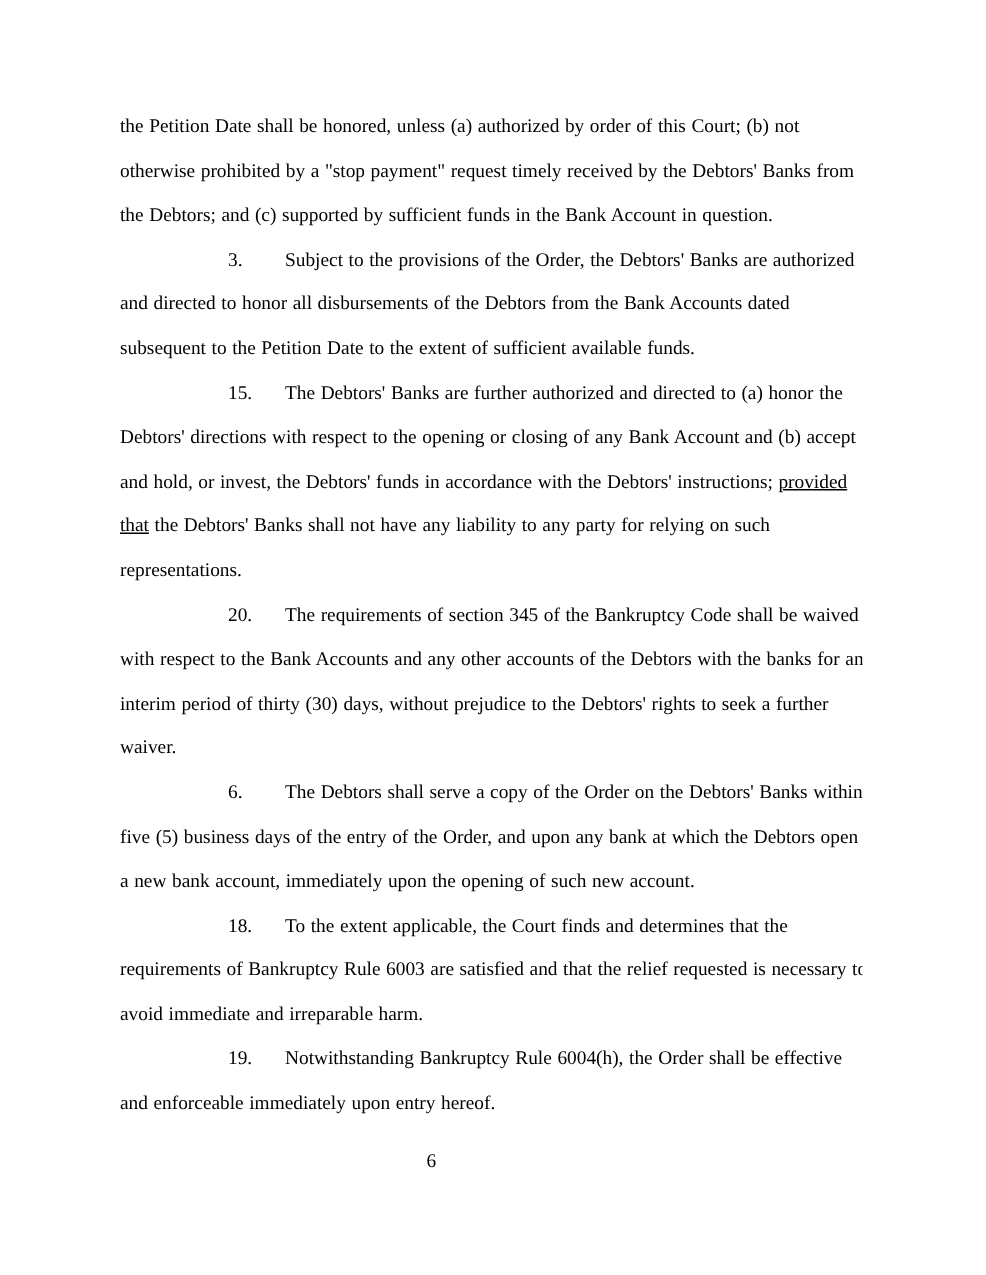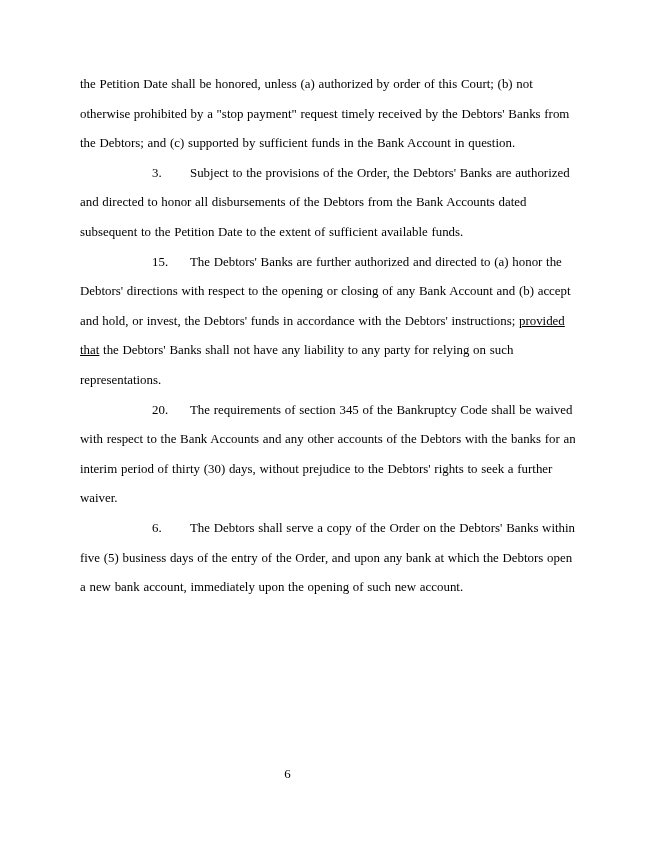--- a/index.html
+++ b/index.html
@@ -60,18 +60,20 @@
     <p><span>the Petition Date shall be honored, unless (a) authorized by order of this Court; (b) not otherwise prohibited by a "stop payment" request timely received by the Debtors' Banks from the Debtors; and (c) supported by sufficient funds in the Bank Account in question.</span></p>
 
     <p class="numbered"><span class="pnum">3.</span><span>Subject to the provisions of the Order, the Debtors' Banks are authorized and directed to honor all disbursements of the Debtors from the Bank Accounts dated subsequent to the Petition Date to the extent of sufficient available funds.</span></p>
 
     <p class="numbered"><span class="pnum">15.</span><span>The Debtors' Banks are further authorized and directed to (a) honor the Debtors' directions with respect to the opening or closing of any Bank Account and (b) accept and hold, or invest, the Debtors' funds in accordance with the Debtors' instructions; </span><span class="u">provided that</span><span> the Debtors' Banks shall not have any liability to any party for relying on such representations.</span></p>
 
     <p class="numbered"><span class="pnum">20.</span><span>The requirements of section 345 of the Bankruptcy Code shall be waived with respect to the Bank Accounts and any other accounts of the Debtors with the banks for an interim period of thirty (30) days, without prejudice to the Debtors' rights to seek a further waiver.</span></p>
 
     <p class="numbered"><span class="pnum">6.</span><span>The Debtors shall serve a copy of the Order on the Debtors' Banks within five (5) business days of the entry of the Order, and upon any bank at which the Debtors open a new bank account, immediately upon the opening of such new account.</span></p>
 
+    <p class="numbered"><span class="pnum">18.</span><span>To the extent applicable, the Court finds and determines that the requirements of Bankruptcy Rule 6003 are satisfied and that the relief requested is necessary to avoid immediate and irreparable harm.</span></p>
 
+    <p class="numbered"><span class="pnum">19.</span><span>Notwithstanding Bankruptcy Rule 6004(h), the Order shall be effective and enforceable immediately upon entry hereof.</span></p>
 
   </div>
 
   <div class="page-number">6</div>
 </div>
 
 </body></html>

